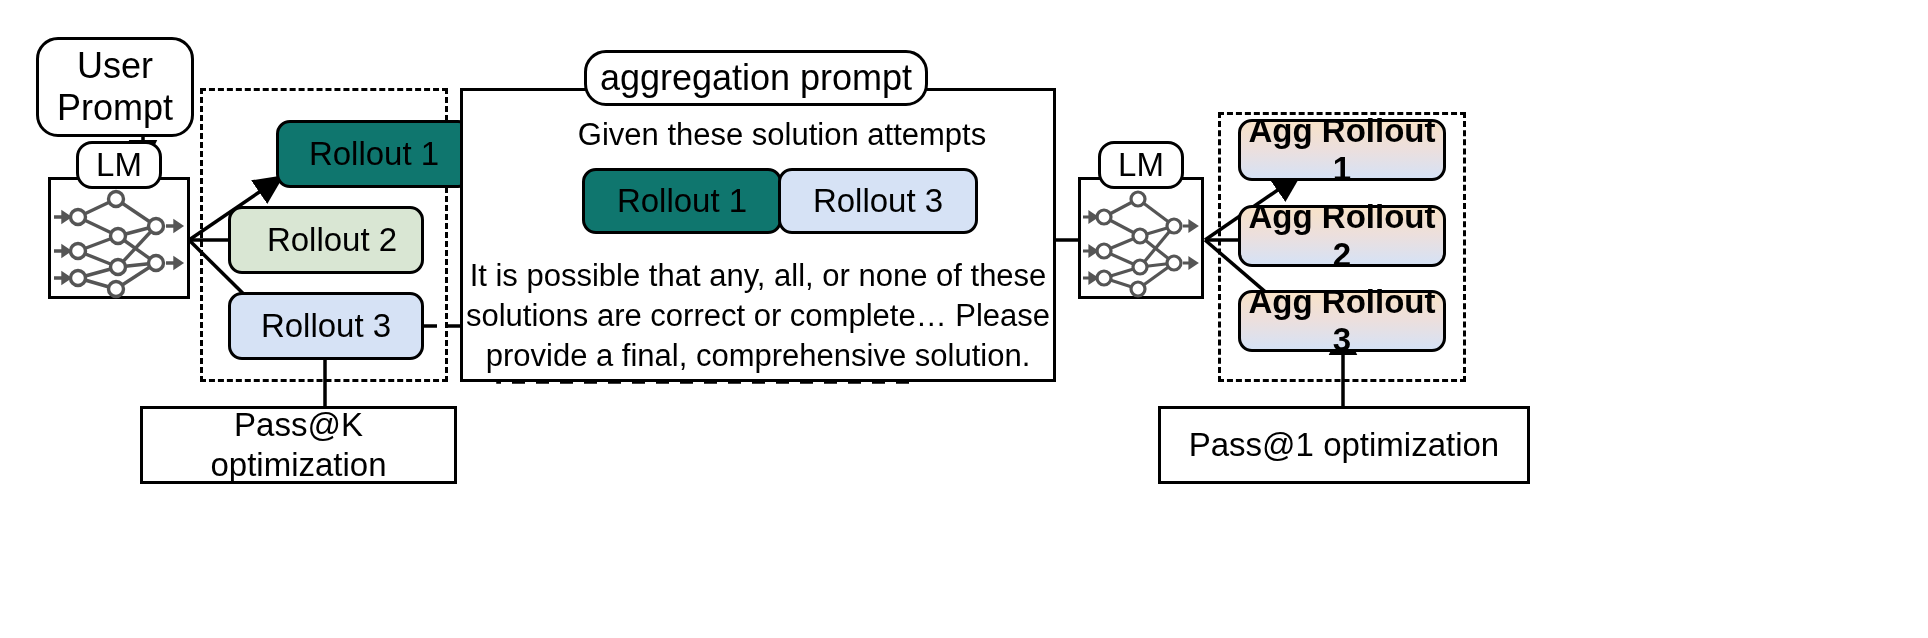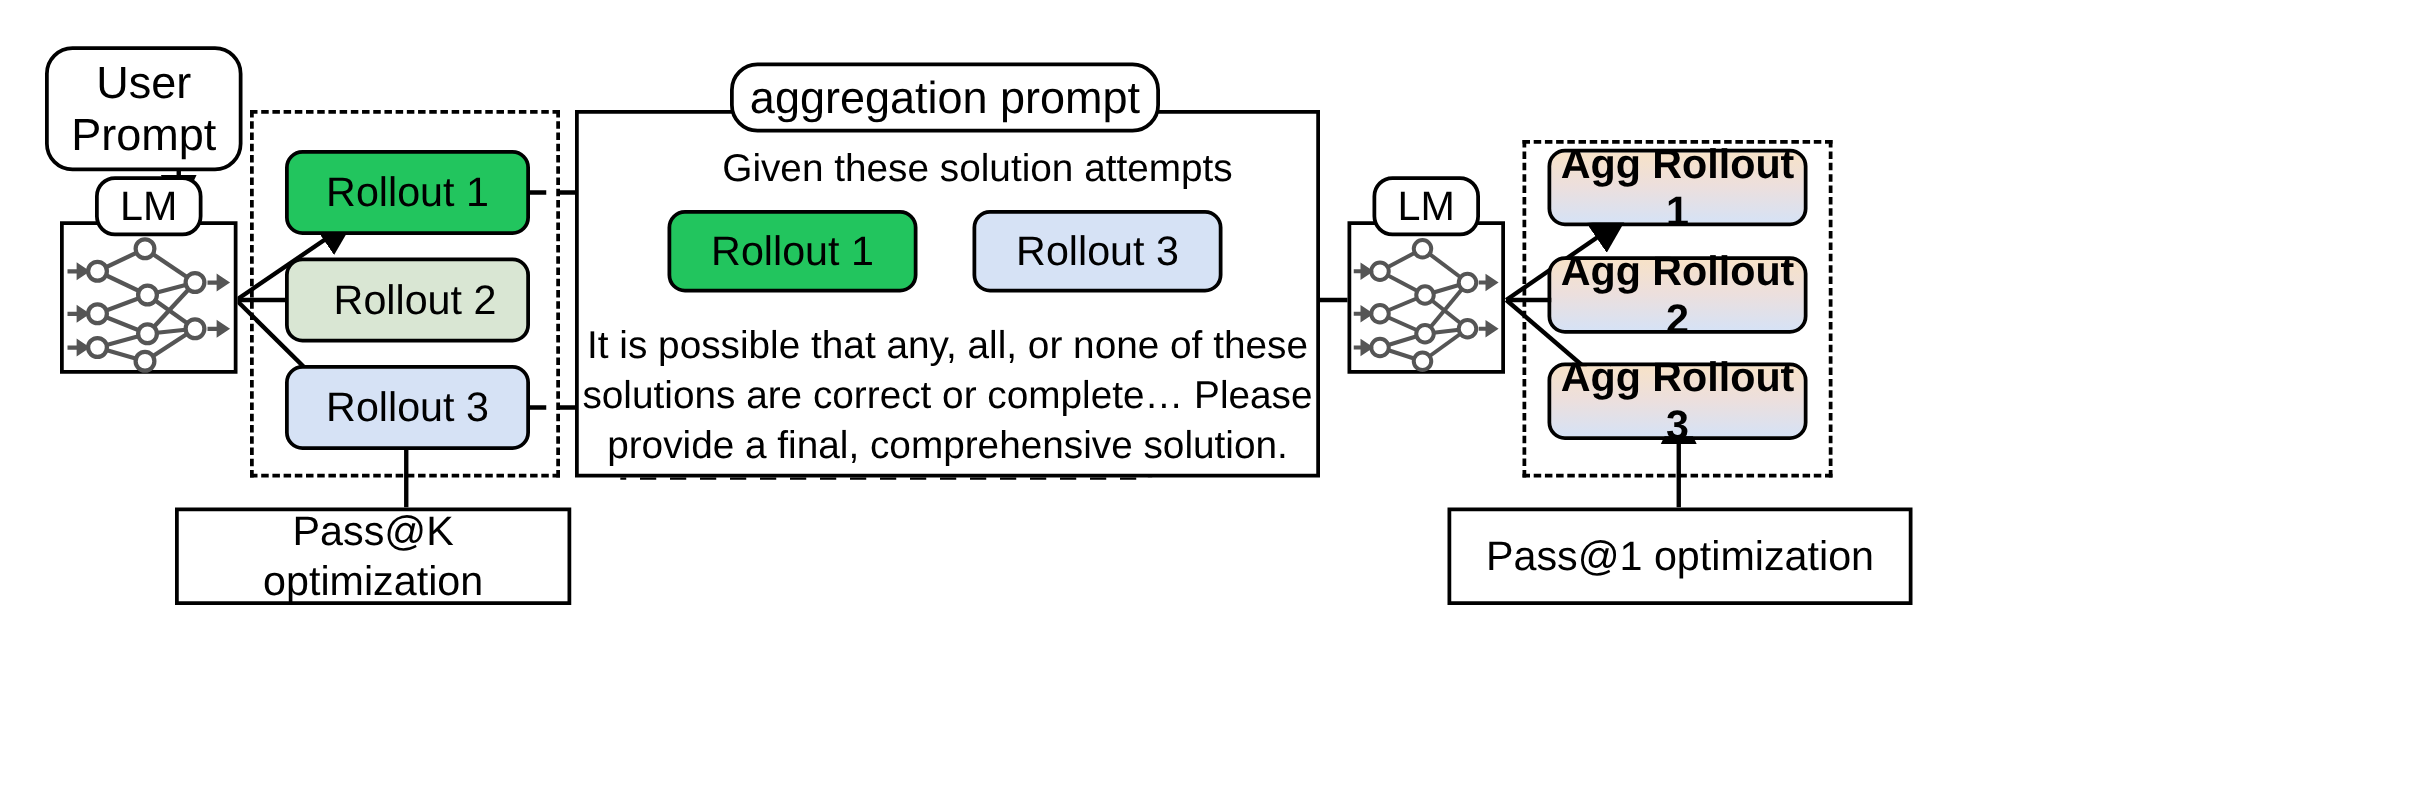--- a/index.html
+++ b/index.html
@@ -10,21 +10,21 @@
   .node{position:absolute;box-sizing:border-box;display:flex;align-items:center;
         justify-content:center;text-align:center;color:#000;}
   .rbox{border:3px solid #000;border-radius:14px;font-size:33px;line-height:1.15;}
   .wbox{border:3px solid #000;background:#fff;font-size:33px;line-height:1.2;}
   .pill{border:3px solid #000;border-radius:16px;background:#fff;font-size:33px;}
   .pill-lg{border:3px solid #000;border-radius:22px;background:#fff;font-size:36px;}
   .nnbox{border:3px solid #000;background:#fff;}
   .dashgroup{position:absolute;border:3px dashed #000;box-sizing:border-box;background:transparent;}
   .plainlabel{position:absolute;font-size:31px;color:#000;line-height:1.33;}
   .ctr{text-align:center;}
-  .orange{background:#22c55e;}
+  .orange{background:#0f766e;margin-left:48px;}
   .green{background:#d9e6d3;padding-left:12px;}
   .blue{background:#d6e2f5;}
   .grad{background:linear-gradient(180deg,#f7e2c8 0%,#ecdfdd 48%,#d6e2f5 100%);font-weight:bold;}
   .nnsvg{position:absolute;}
 </style>
 </head>
 <body>
 
 <div id="stage">
 

